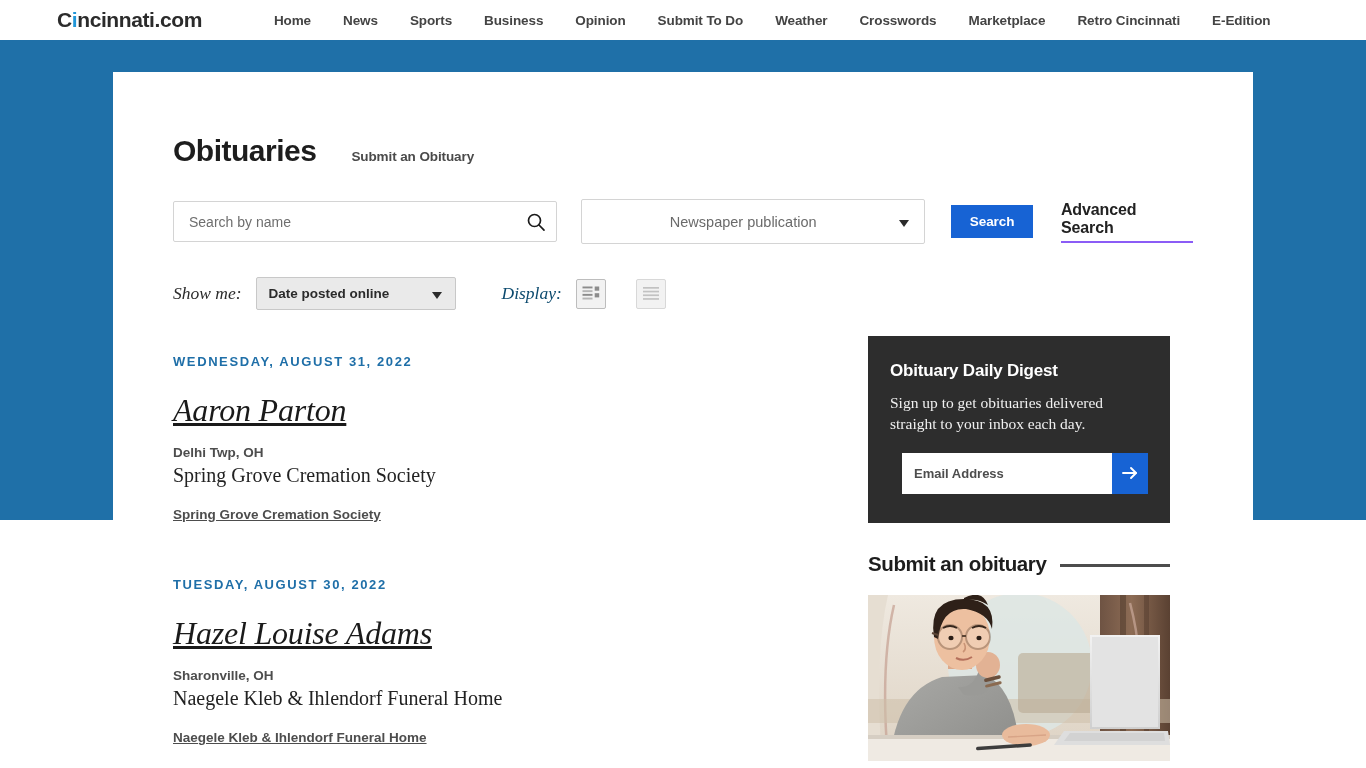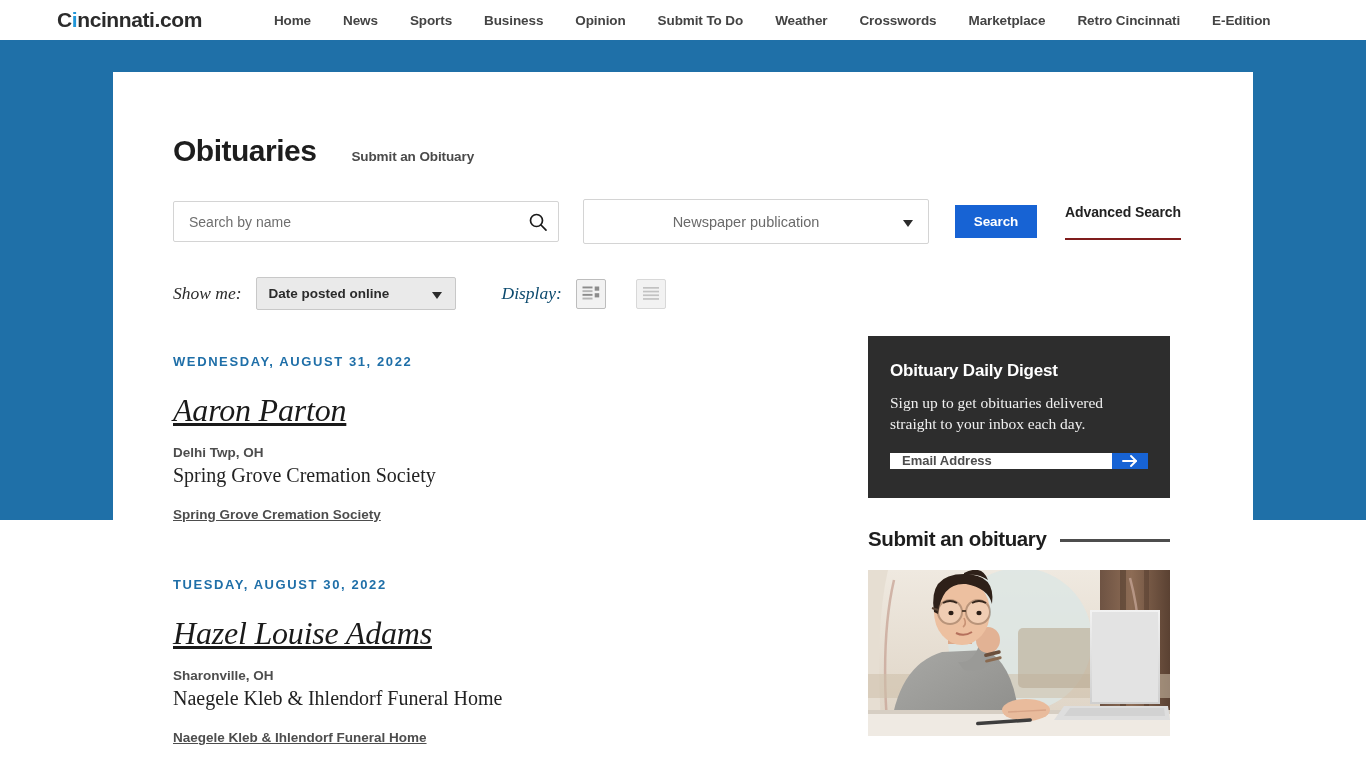--- a/index.html
+++ b/index.html
@@ -185,26 +185,26 @@
     border: none;
     font-family: "Liberation Sans", sans-serif;
     font-size: 13.5px;
     font-weight: bold;
     cursor: pointer;
     letter-spacing: -0.1px;
   }
 
   .adv-search {
     margin-left: 28px;
-    font-size: 14px;
+    font-size: 16px;
     font-weight: bold;
     color: #222222;
     text-decoration: none;
-    border-bottom: 2px solid #7f1d1d;
-    padding-bottom: 18px;
+    border-bottom: 2px solid #8b5cf6;
+    padding-bottom: 4px;
     letter-spacing: -0.1px;
     cursor: pointer;
     align-self: center;
     margin-top: 1px;
   }
 
   
   .filter-row {
     display: flex;
     align-items: center;
@@ -333,21 +333,22 @@
   .digest-sub {
     font-family: "Liberation Serif", serif;
     color: #f0f0f0;
     font-size: 15.5px;
     line-height: 1.38;
     margin-top: 11px;
   }
   .digest-form {
     display: flex;
     margin-top: 18px;
-    height: 16px;
+    height: 41px;
+    margin-left: 12px;
   }
   .digest-form input {
     flex: 1;
     border: none;
     outline: none;
     background: #ffffff;
     padding: 0 12px;
     font-family: "Liberation Sans", sans-serif;
     font-size: 13px;
     font-weight: bold;

